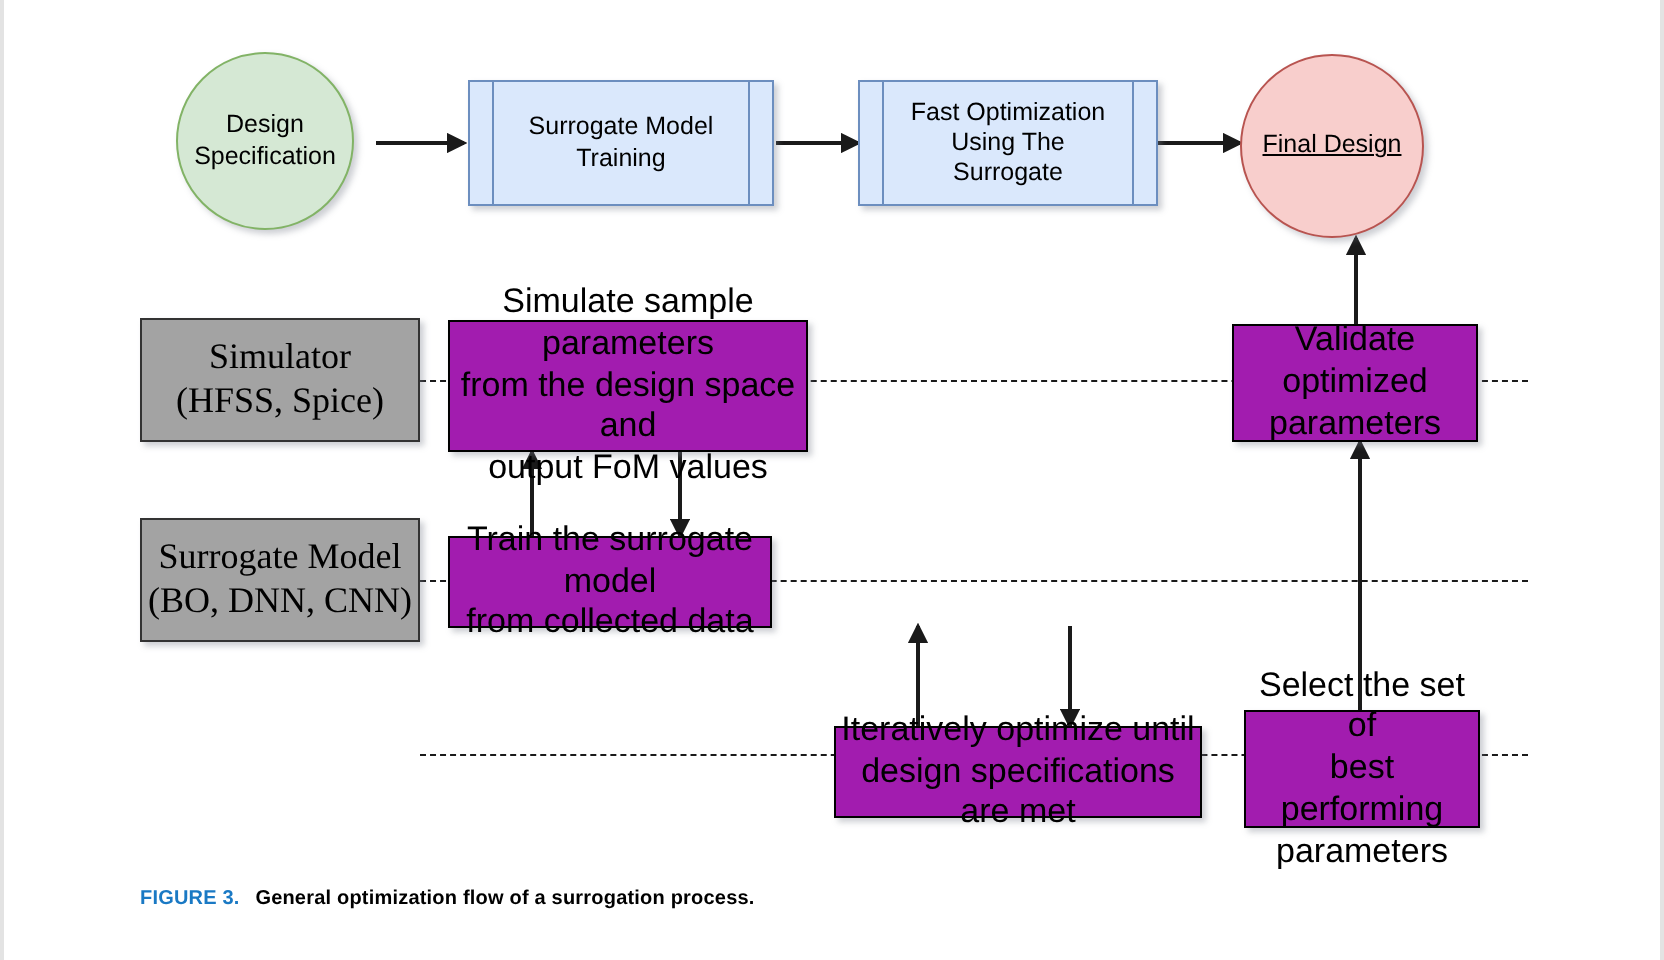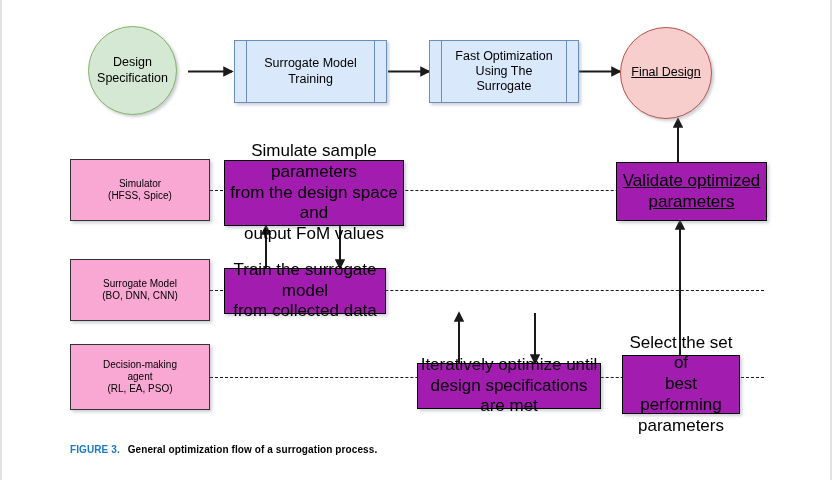--- a/index.html
+++ b/index.html
@@ -63,23 +63,24 @@
     bottom: 0;
     width: 0;
     border-left: 1.2px solid #6c8ebf;
   }
   .process .rule.left  { left: 11px; }
   .process .rule.right { right: 11px; }
   .process .ptext { position: relative; padding: 0 16px; }
 
   
   .lane-label {
-    background: #f9a8d4;
+    background: #a3a3a3;
     border: 1.2px solid #333333;
-    font-size: 10px;
+    font-size: 18px;
+    font-family: Liberation Serif, serif;
   }
 
   
   .task {
     background: #a21caf;
     border: 1.3px solid #000000;
     font-size: 17px;
   }
 
   
@@ -154,36 +155,33 @@
   </div>
 
   <div class="node circle red" style="left:618px; top:27px; width:92px; height:92px;">Final Design</div>
 
   <div class="node lane-label" style="left:68px; top:159px; width:140px; height:62px;">Simulator
 (HFSS, Spice)</div>
 
   <div class="node lane-label" style="left:68px; top:259px; width:140px; height:62px;">Surrogate Model
 (BO, DNN, CNN)</div>
 
-  <div class="node lane-label" style="left:68px; top:344px; width:140px; height:66px;">Decision-making
-agent
-(RL, EA, PSO)</div>
 
   <div class="node task" style="left:222px; top:160px; width:180px; height:66px;">Simulate sample parameters
 from the design space and
 output FoM values</div>
 
   <div class="node task" style="left:222px; top:268px; width:162px; height:46px;">Train the surrogate model
 from collected data</div>
 
 
   <div class="node task" style="left:415px; top:363px; width:184px; height:46px;">Iteratively optimize until
 design specifications are met</div>
 
-  <div class="node task" style="left:614px; top:162px; width:151px; height:59px;text-decoration:underline;">Validate optimized
+  <div class="node task" style="left:614px; top:162px; width:123px; height:59px;">Validate optimized
 parameters</div>
 
   <div class="node task" style="left:620px; top:355px; width:118px; height:59px;">Select the set of
 best performing
 parameters</div>
 
   <div class="fig-caption" style="left:68px; top:444px;">
     <span class="fignum">FIGURE 3.</span>
     <span style="margin-left:5px;">General optimization flow of a surrogation process.</span>
   </div>

